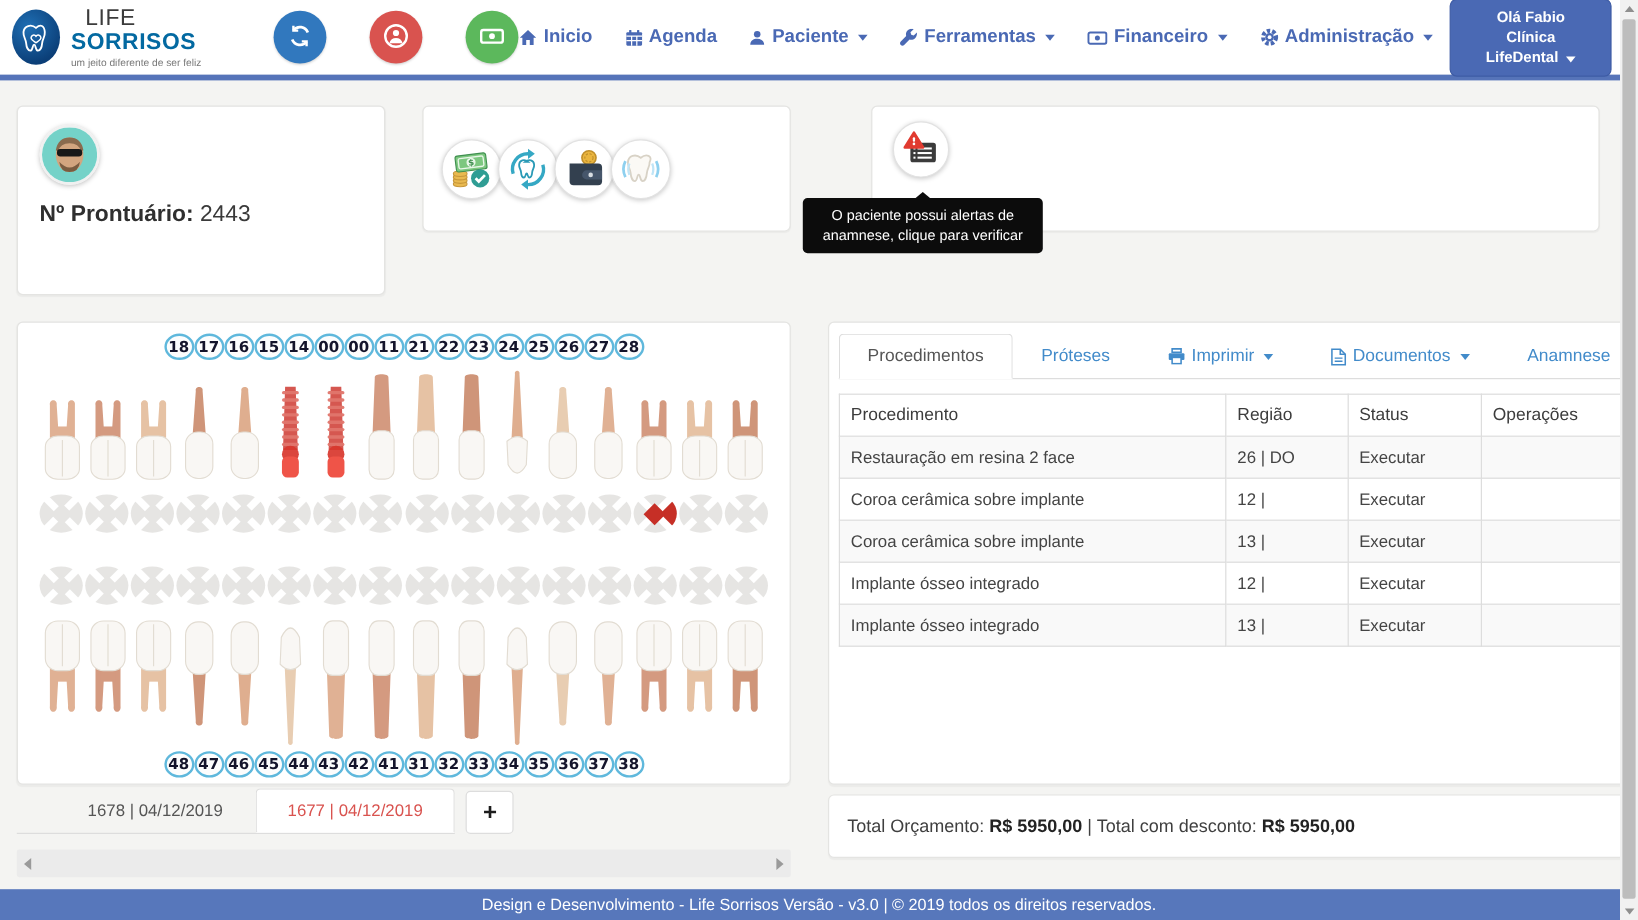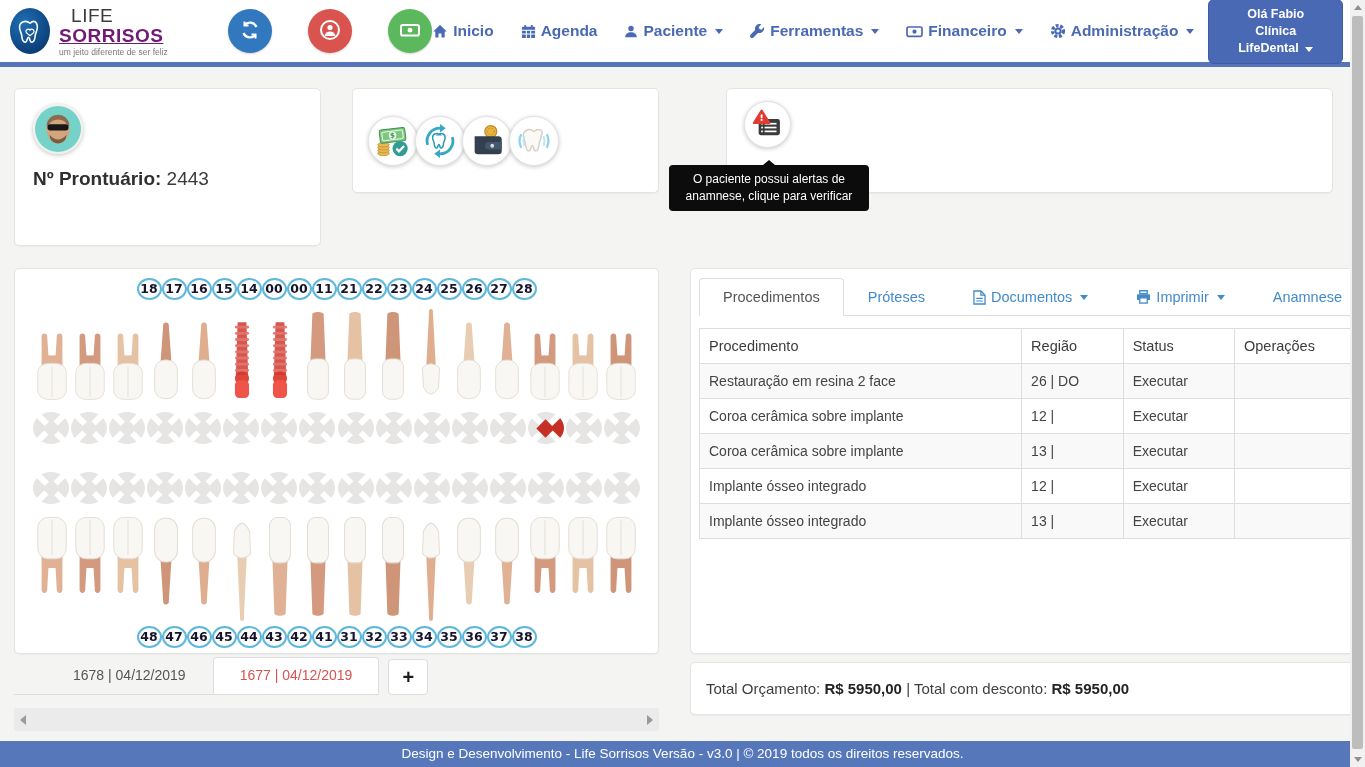--- a/index.html
+++ b/index.html
@@ -9,21 +9,21 @@
     background:#f4f4f2; position:relative; color:#333;
   }
   
   .navbar { height:62px; background:#fff; display:flex; align-items:center; padding:0 14px 0 10px; position:relative; z-index:5; }
   .brand { display:flex; align-items:center; gap:9px; cursor:pointer; }
   .logo-circle { width:46px; height:46px; border-radius:50%;
     background: radial-gradient(circle at 34% 32%, #1f6fb4, #0b3e77 75%);
     display:flex; align-items:center; justify-content:center; }
   .brand-line { font-size:19px; letter-spacing:.5px; color:#2b2b2b; line-height:20px; }
   .b-light { font-weight:400; color:#3c3c3c;margin-left:12px; }
-  .b-bold  { font-weight:800; color:#701a75;text-decoration:underline; }
+  .b-bold  { font-weight:800; color:#0369a1; }
   .brand-tag { font-size:8.5px; color:#777; margin-top:1px; }
   .quick-actions { display:flex; align-items:center; gap:36px; margin-left:26px; }
   .qa-btn { width:44px; height:44px; border-radius:50%; border:none; cursor:pointer;
     display:flex; align-items:center; justify-content:center; box-shadow:0 1px 2px rgba(0,0,0,.18); }
   .nav-menu { list-style:none; display:flex; align-items:center; gap:27px; margin-left:auto; margin-right:14px; }
   .nav-menu li { display:flex; align-items:center; gap:5px; color:var(--accent,#4a69b4);
     font-weight:700; font-size:15.5px; cursor:pointer; white-space:nowrap; }
   .caret { display:inline-block; width:0; height:0; border-left:4px solid transparent;
     border-right:4px solid transparent; border-top:5px solid currentColor; margin-left:3px; }
   .user-btn { background:var(--accent,#4a69b4); border:1px solid #3e5ca5; border-radius:6px;
@@ -882,38 +882,38 @@
     <div class="card panel">
       <div class="ptabs" id="panel-tabs">
           <div class="ptab active">
             <span>Procedimentos</span>
           </div>
           <div class="ptab">
             <span>Próteses</span>
           </div>
           <div class="ptab">
             <span style="display:flex">
+              <svg width="15" height="14" viewBox="0 0 16 15" fill="currentColor">
+                <path d="M4 .8 h8 v3 H4 Z" fill="none" stroke="currentColor" stroke-width="1.4"></path>
+                <rect x="1" y="4.6" width="14" height="6.2" rx="1"></rect>
+                <rect x="4" y="8.4" width="8" height="5.6" fill="#fff" stroke="currentColor" stroke-width="1.4"></rect>
+              </svg>
+            </span>
+            <span>Imprimir</span>
+            <span class="caret"></span>
+          </div>
+          <div class="ptab">
+            <span style="display:flex">
               <svg width="13" height="15" viewBox="0 0 14 16" fill="none" stroke="currentColor" stroke-width="1.4">
                 <path d="M1 1 h7.5 L13 5.5 V15 H1 Z"></path>
                 <path d="M8.5 1 v4.5 H13"></path>
                 <path d="M3.5 9 h7 M3.5 11.8 h7" stroke-width="1.2"></path>
               </svg>
             </span>
             <span>Documentos</span>
-            <span class="caret"></span>
-          </div>
-          <div class="ptab">
-            <span style="display:flex">
-              <svg width="15" height="14" viewBox="0 0 16 15" fill="currentColor">
-                <path d="M4 .8 h8 v3 H4 Z" fill="none" stroke="currentColor" stroke-width="1.4"></path>
-                <rect x="1" y="4.6" width="14" height="6.2" rx="1"></rect>
-                <rect x="4" y="8.4" width="8" height="5.6" fill="#fff" stroke="currentColor" stroke-width="1.4"></rect>
-              </svg>
-            </span>
-            <span>Imprimir</span>
             <span class="caret"></span>
           </div>
           <div class="ptab">
             <span>Anamnese</span>
           </div>
         </div>
       <table class="proc">
         <thead>
             <tr id="proc-head">
               <th class="col-proc">Procedimento</th>

